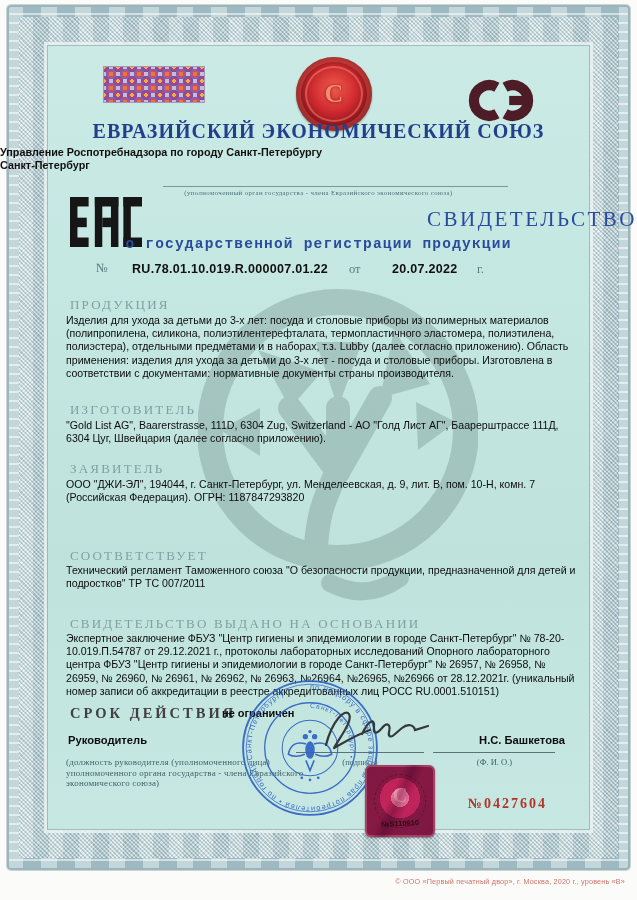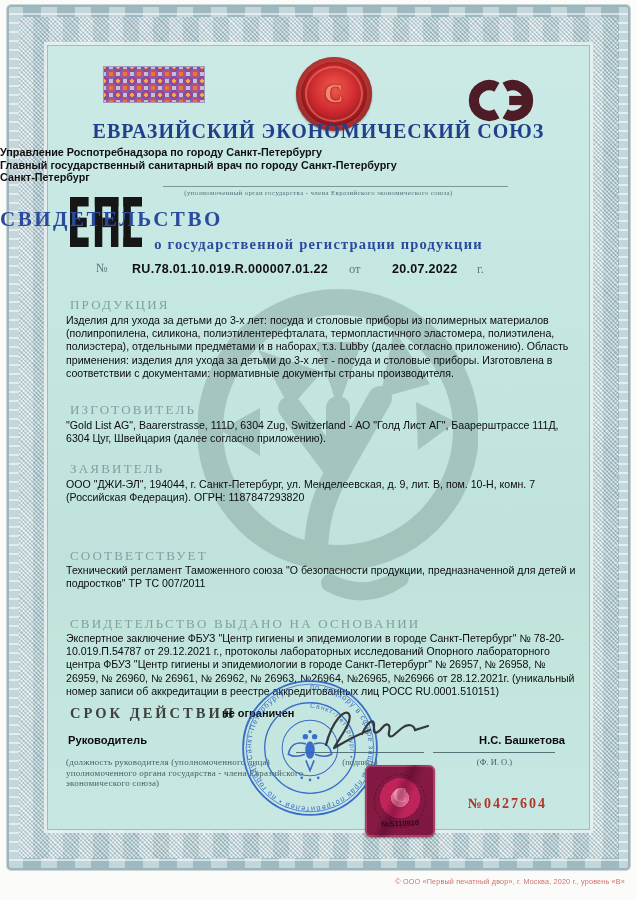--- a/index.html
+++ b/index.html
@@ -47,23 +47,23 @@
   .holo-round .letter{font-family:"Liberation Serif",serif;font-weight:bold;font-size:26px;color:rgba(255,150,118,.9);text-shadow:0 0 3px rgba(90,0,10,.8);}
   .se-logo{position:absolute;left:458px;top:78px;width:86px;height:45px;}
   .union-title{position:absolute;left:0;right:0;top:120px;text-align:center;
     font-family:"Liberation Serif","DejaVu Serif",serif;font-weight:bold;font-size:20px;letter-spacing:1px;color:#223f8e;}
   .authority{position:absolute;left:0;right:0;top:146px;text-align:left;font-size:10.8px;font-weight:bold;color:#101010;line-height:12.6px;}
   .rule-line{position:absolute;left:163px;top:186px;width:345px;height:1px;background:#66797d;opacity:.75;}
   .rule-caption{position:absolute;left:0;right:0;top:189px;text-align:center;font-family:"Liberation Serif",serif;
     font-size:6.8px;color:#4d7077;letter-spacing:.4px;}
   .eac-mark{position:absolute;left:70px;top:197px;width:72px;height:50px;}
   
-  .doc-title{position:absolute;left:0;right:0;top:207px;text-align:left;font-family:"Liberation Serif",serif;
-    font-weight:bold;font-size:21px;letter-spacing:2.5px;color:#2a4b9d;}
-  .doc-sub{position:absolute;left:0;right:0;top:236px;text-align:center;font-family:Liberation Serif, serif;
+  .doc-title{position:absolute;left:0;right:0;top:207px;text-align:right;font-family:"Liberation Serif",serif;
+    font-weight:normal;font-size:21px;letter-spacing:2.5px;color:#2a4b9d;}
+  .doc-sub{position:absolute;left:0;right:0;top:236px;text-align:center;font-family:Liberation Mono, monospace;
     font-weight:bold;font-size:14.5px;letter-spacing:1.2px;color:#2a4b9d;}
   .num-label{position:absolute;font-family:"Liberation Serif",serif;font-size:12.5px;color:#5a7a80;}
   .num-value{position:absolute;font-weight:bold;font-size:12.5px;color:#101010;letter-spacing:.3px;}
   #no{left:96px;top:261px;} #number{left:132px;top:262px;} #from{left:349px;top:262px;}
   #date{left:392px;top:262px;} #year{left:477px;top:262px;}
   
   .sec-h{position:absolute;left:70px;font-family:"Liberation Serif","DejaVu Serif",serif;
     font-size:13px;letter-spacing:2.2px;color:#7fa0a2;}
   .sec-b{position:absolute;left:66px;width:513px;font-size:10.6px;color:#0c0c0c;line-height:13.2px;}
   #h-product{top:297px;} #b-product{top:314px;}
@@ -140,21 +140,20 @@
   </div>
   <svg class="se-logo" viewBox="0 0 84 44">
     <path d="M 38 9 A 15 15 0 1 0 38 35" fill="none" stroke="#4d1c26" stroke-width="10"></path>
     <path d="M 46 9 A 15 15 0 1 1 46 35" fill="none" stroke="#4d1c26" stroke-width="10"></path>
     <path d="M 50 22 H 68" fill="none" stroke="#4d1c26" stroke-width="9"></path>
   </svg>
 
   <div class="union-title">ЕВРАЗИЙСКИЙ ЭКОНОМИЧЕСКИЙ СОЮЗ</div>
   <div class="authority">
     <div>Управление Роспотребнадзора по городу Санкт-Петербургу</div>
-    <div>Главный государственный санитарный врач по городу Санкт-Петербургу</div>
     <div>Санкт-Петербург</div>
   </div>
   <div class="rule-line"></div>
   <div class="rule-caption">(уполномоченный орган государства - члена Евразийского экономического союза)</div>
 
   <svg class="eac-mark" viewBox="0 0 116 58" preserveAspectRatio="none" fill="#161616">
     <rect x="0" y="0" width="12" height="58"></rect>
       <rect x="0" y="0" width="30" height="11"></rect>
     <rect x="0" y="24" width="27" height="11"></rect>
       <rect x="0" y="47" width="30" height="11"></rect>

